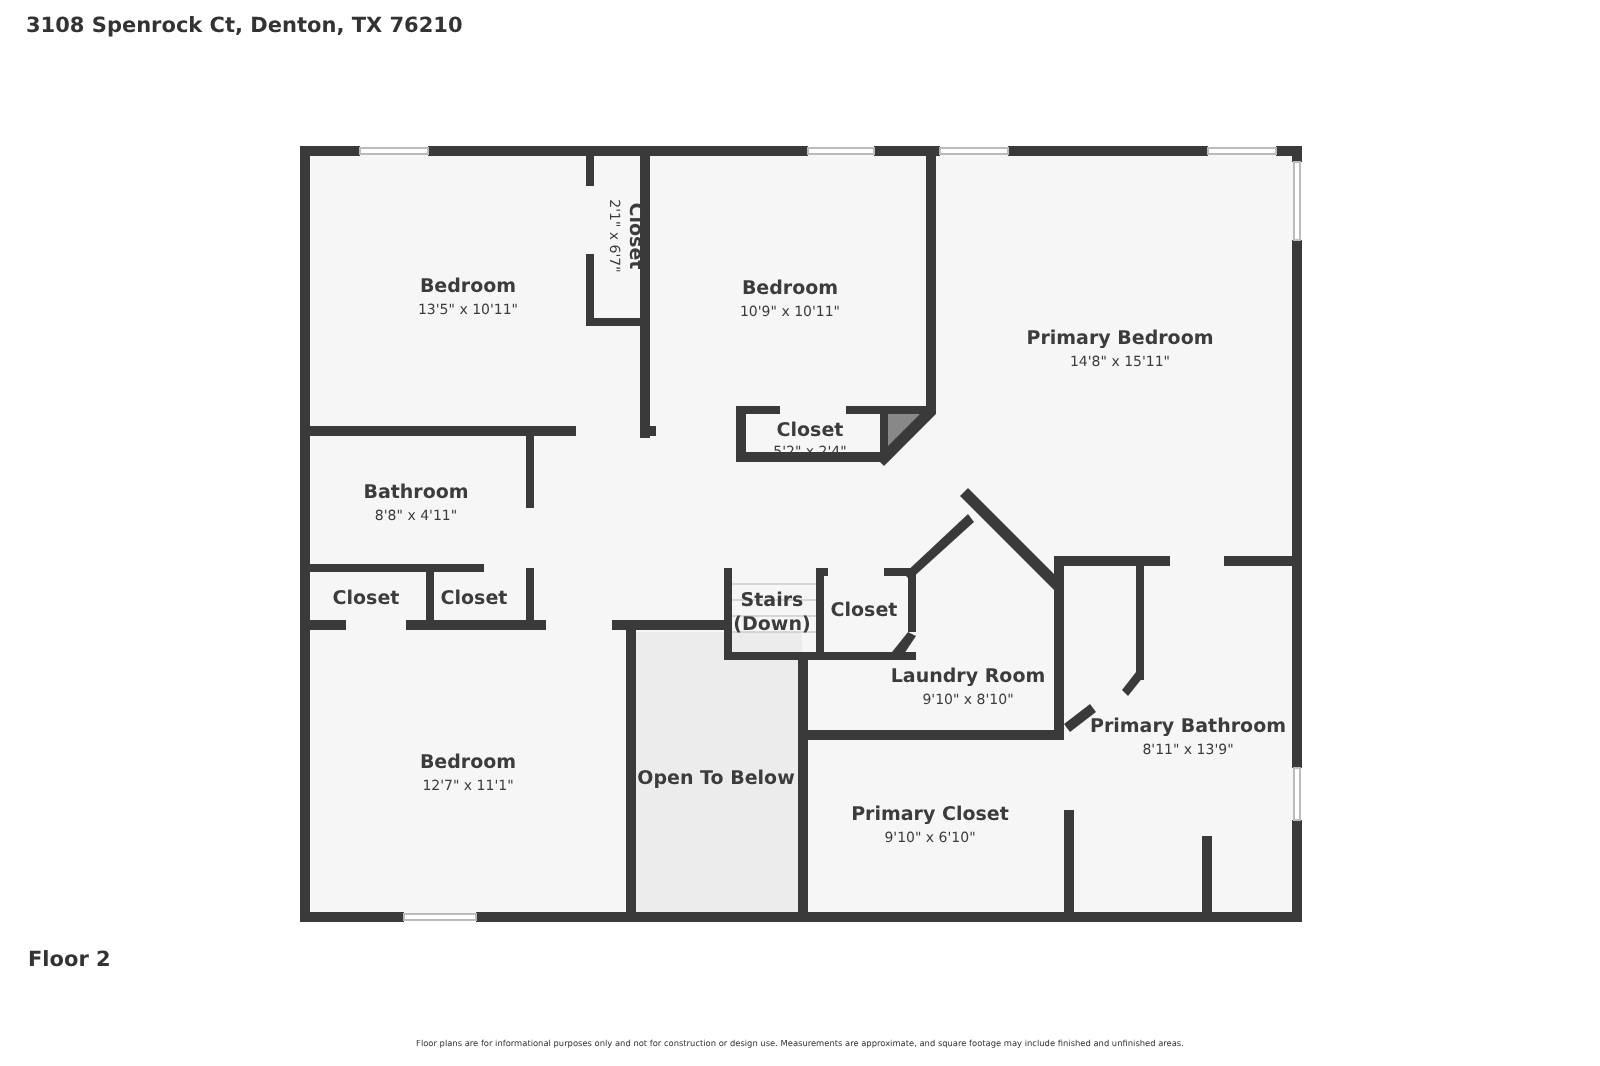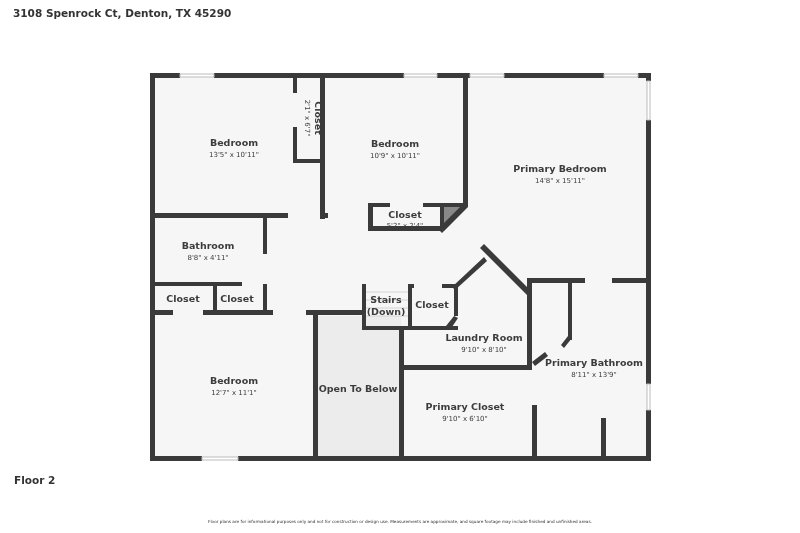--- a/index.html
+++ b/index.html
@@ -8,21 +8,21 @@
   .floor-label { position:absolute; left:14px; top:474px; font-size:10.5px; font-weight:bold; color:#333; }
   .disclaimer { position:absolute; left:0; width:800px; top:519px; text-align:center; font-size:4.2px; color:#333; }
   svg { position:absolute; left:0; top:0; }
   .wall { fill:#3a3a3a; }
   .room-name { font-family:"DejaVu Sans", sans-serif; font-size:9.5px; font-weight:bold; fill:#3c3c3c; text-anchor:middle; }
   .room-dim { font-family:"DejaVu Sans", sans-serif; font-size:7px; fill:#3c3c3c; text-anchor:middle; }
 </style>
 </head>
 <body>
 
-<div class="address">3108 Spenrock Ct, Denton, TX 45290</div>
+<div class="address">3108 Spenrock Ct, Denton, TX 76210</div>
 
 <svg width="800" height="533" viewBox="0 0 800 533">
 
   <polygon fill="#f6f6f6" points="151,74 650,74 650,459 151,459"></polygon>
 
   <rect x="317" y="316" width="84" height="141" fill="#ececec"></rect>
 
   <g class="wall">
 
     <rect x="150" y="73" width="30" height="5"></rect>

